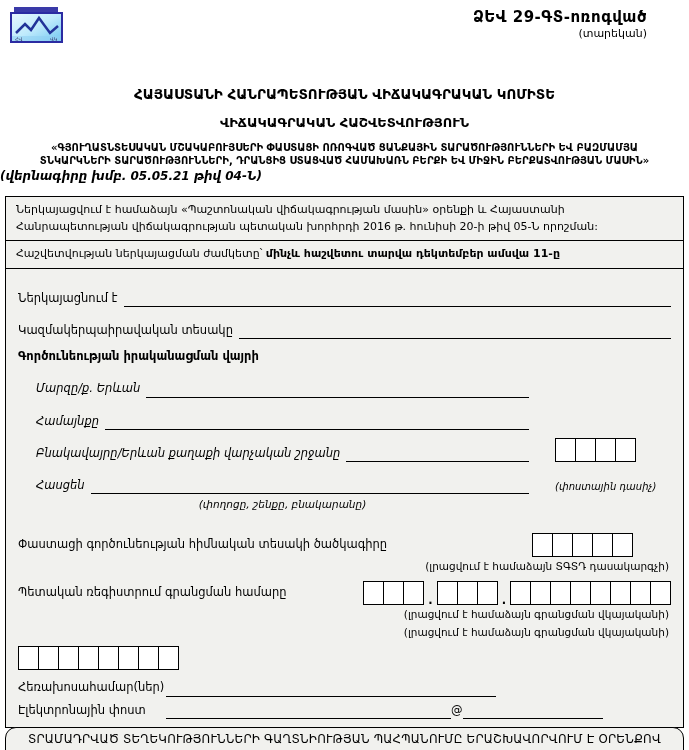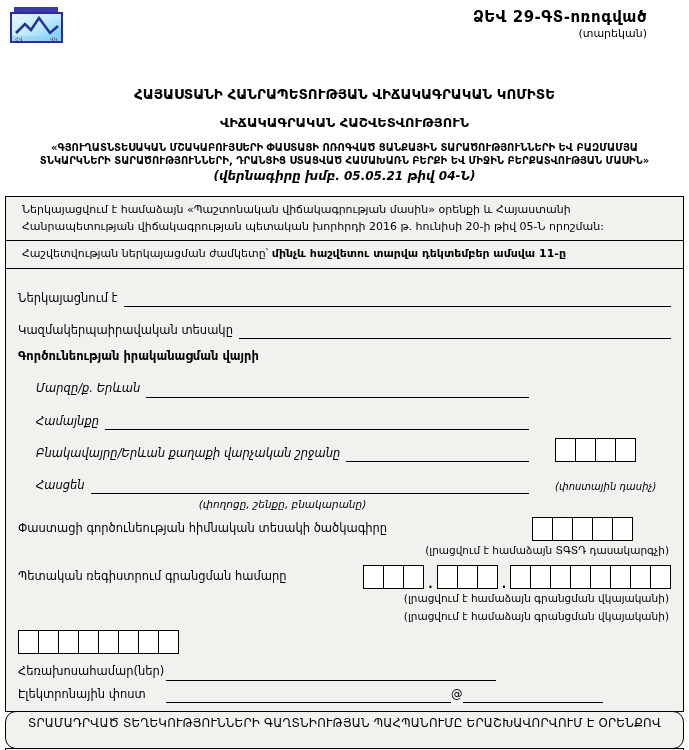--- a/index.html
+++ b/index.html
@@ -18,26 +18,26 @@
   .logo { position: absolute; left: 10px; top: 6px; }
   .formcode { position: absolute; right: 42px; top: 8px; text-align: right; }
   .formcode .code { font-weight: bold; font-size: 15px; letter-spacing: .5px; }
   .formcode .period { font-size: 11px; margin-top: 1px; }
 
   
   .t-committee { text-align: center; font-weight: bold; font-size: 13.5px; margin-top: 28px; }
   .t-report    { text-align: center; font-weight: bold; font-size: 13px;   margin-top: 13px; }
   .t-subject   { text-align: center; font-weight: bold; font-size: 10px; line-height: 1.3;
                  width: 614px; margin: 11px auto 0; }
-  .t-note      { text-align: center; font-weight: bold; font-style: italic; font-size: 12px; margin-top: 2px; }
+  .t-note      { text-align: left; font-weight: bold; font-style: italic; font-size: 12px; margin-top: 2px; }
 
   
   .gbox {
     margin: 0 5px; background: #f1f1ee; border: 1px solid #000;
-    padding: 5px 16px; font-size: 11px; line-height: 1.5;
+    padding: 5px 10px; font-size: 11px; line-height: 1.5;
   }
   .gbox + .gbox { margin-top: -1px; }
   .boxes { margin-top: 13px; }
   .deadline b { font-weight: bold; }
 
   
   .req { padding: 6px 12px 8px; font-size: 11.5px; }
   .fieldrow { display: flex; align-items: flex-end; margin-top: 15px; }
   .fieldrow .lab { white-space: nowrap; padding-right: 6px; }
   .line  { flex: 1; border-bottom: 1px solid #000; height: 13px; }
@@ -56,21 +56,21 @@
   .street-note { font-size: 10.5px; font-style: italic; text-align: center; margin-top: 3px; }
 
   .cells { display: inline-flex; }
   .cell { width: 21px; height: 24px; background: #fff; border: 1px solid #000; margin-left: -1px; }
   .cell:first-child { margin-left: 0; }
   .dot { align-self: flex-end; font-weight: bold; margin: 0 4px; line-height: 10px; }
 
   .coderow { display: flex; justify-content: space-between; align-items: center; }
   .coderow .lab { padding-right: 8px; }
   .cellnote { font-size: 10.5px; text-align: right; margin-top: 2px; padding-right: 2px; }
-  .mt8 { margin-top: 4px; } .mt6 { margin-top: 6px; }
+  .mt8 { margin-top: 20px; } .mt6 { margin-top: 6px; }
   .mr38 { margin-right: 38px; } .mr6 { margin-right: 6px; }
 
   .contact-line { margin-top: 9px; font-size: 11.5px; display: flex; align-items: flex-end; }
   .contact-line .lab { width: 148px; }
 
   
   .guarantee { text-align: center; font-size: 11.8px; padding: 3px 6px 16px; letter-spacing: .2px; border-radius: 11px; }
   .liability { font-style: italic; font-size: 10.8px; line-height: 1.55; padding: 4px 10px 6px; }
 </style>
 </head>

